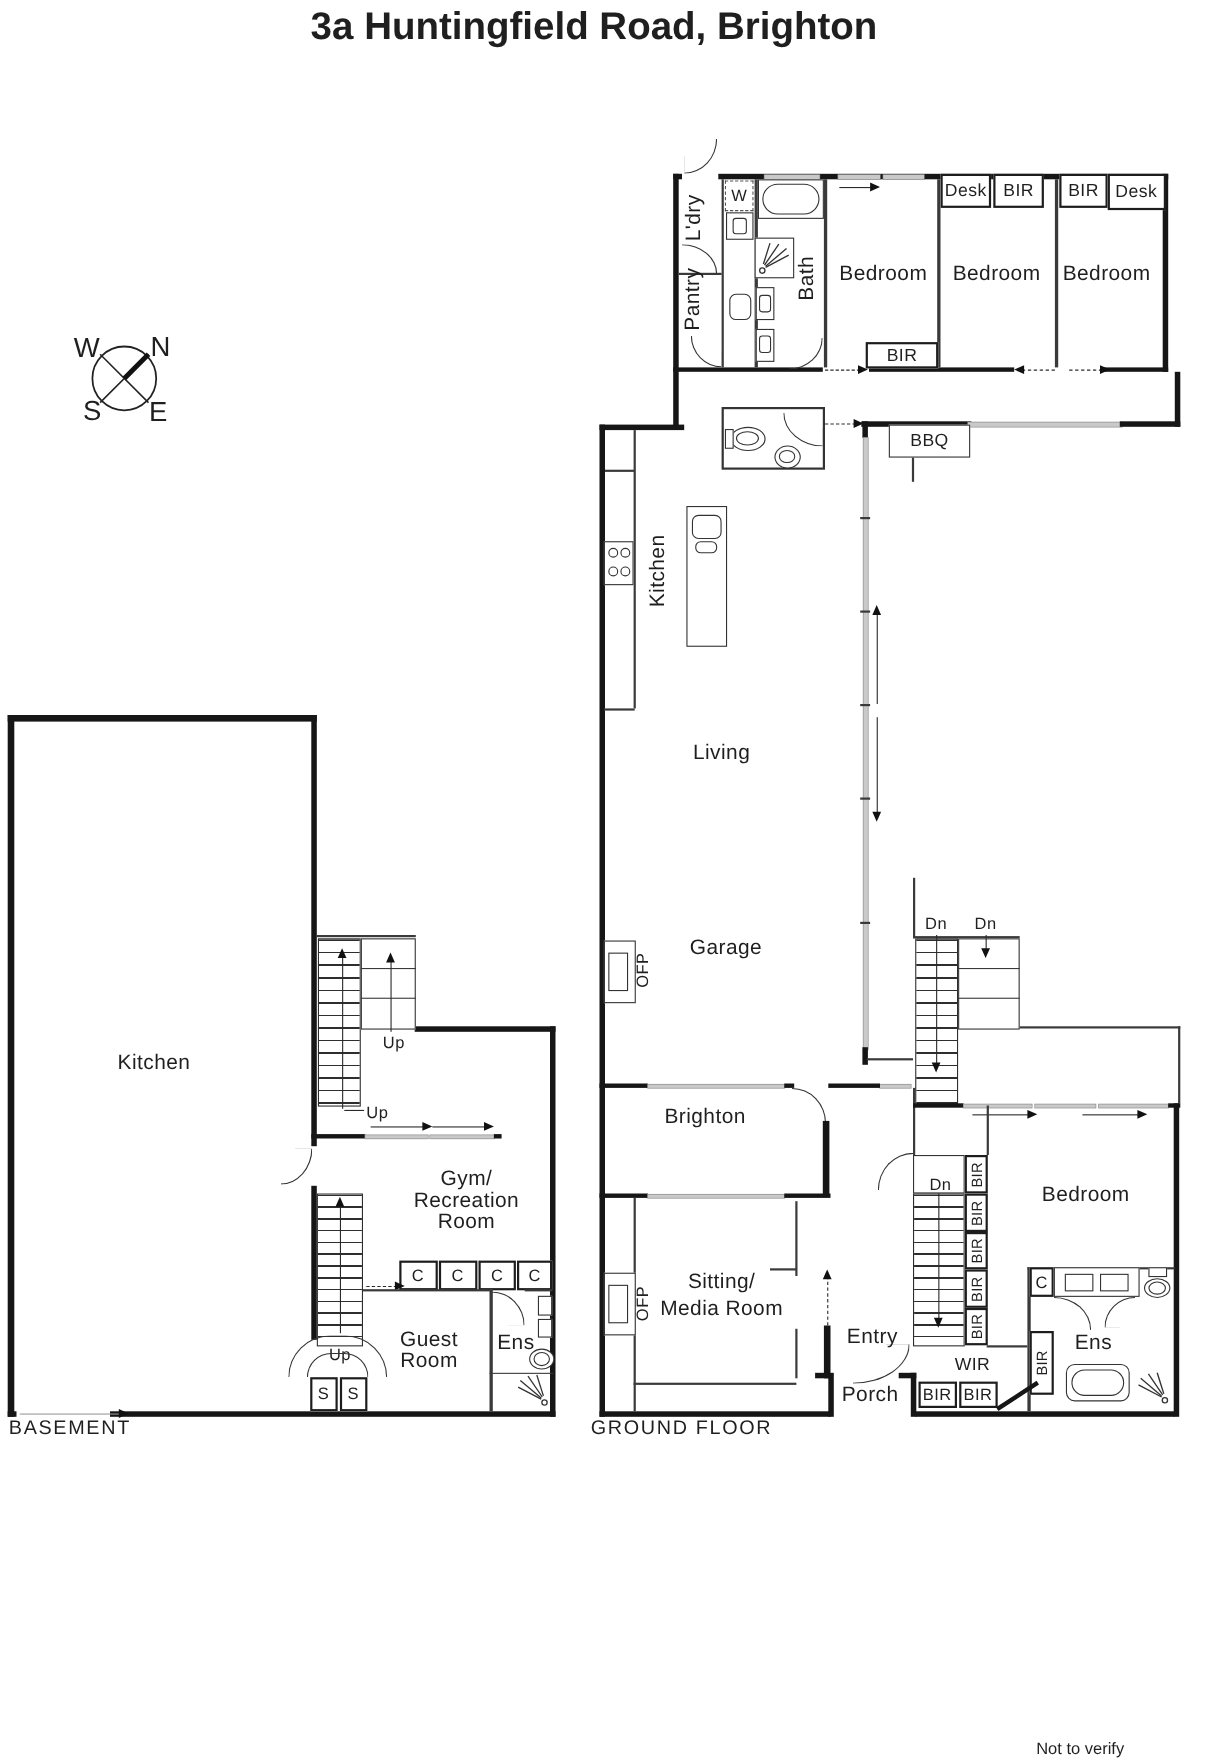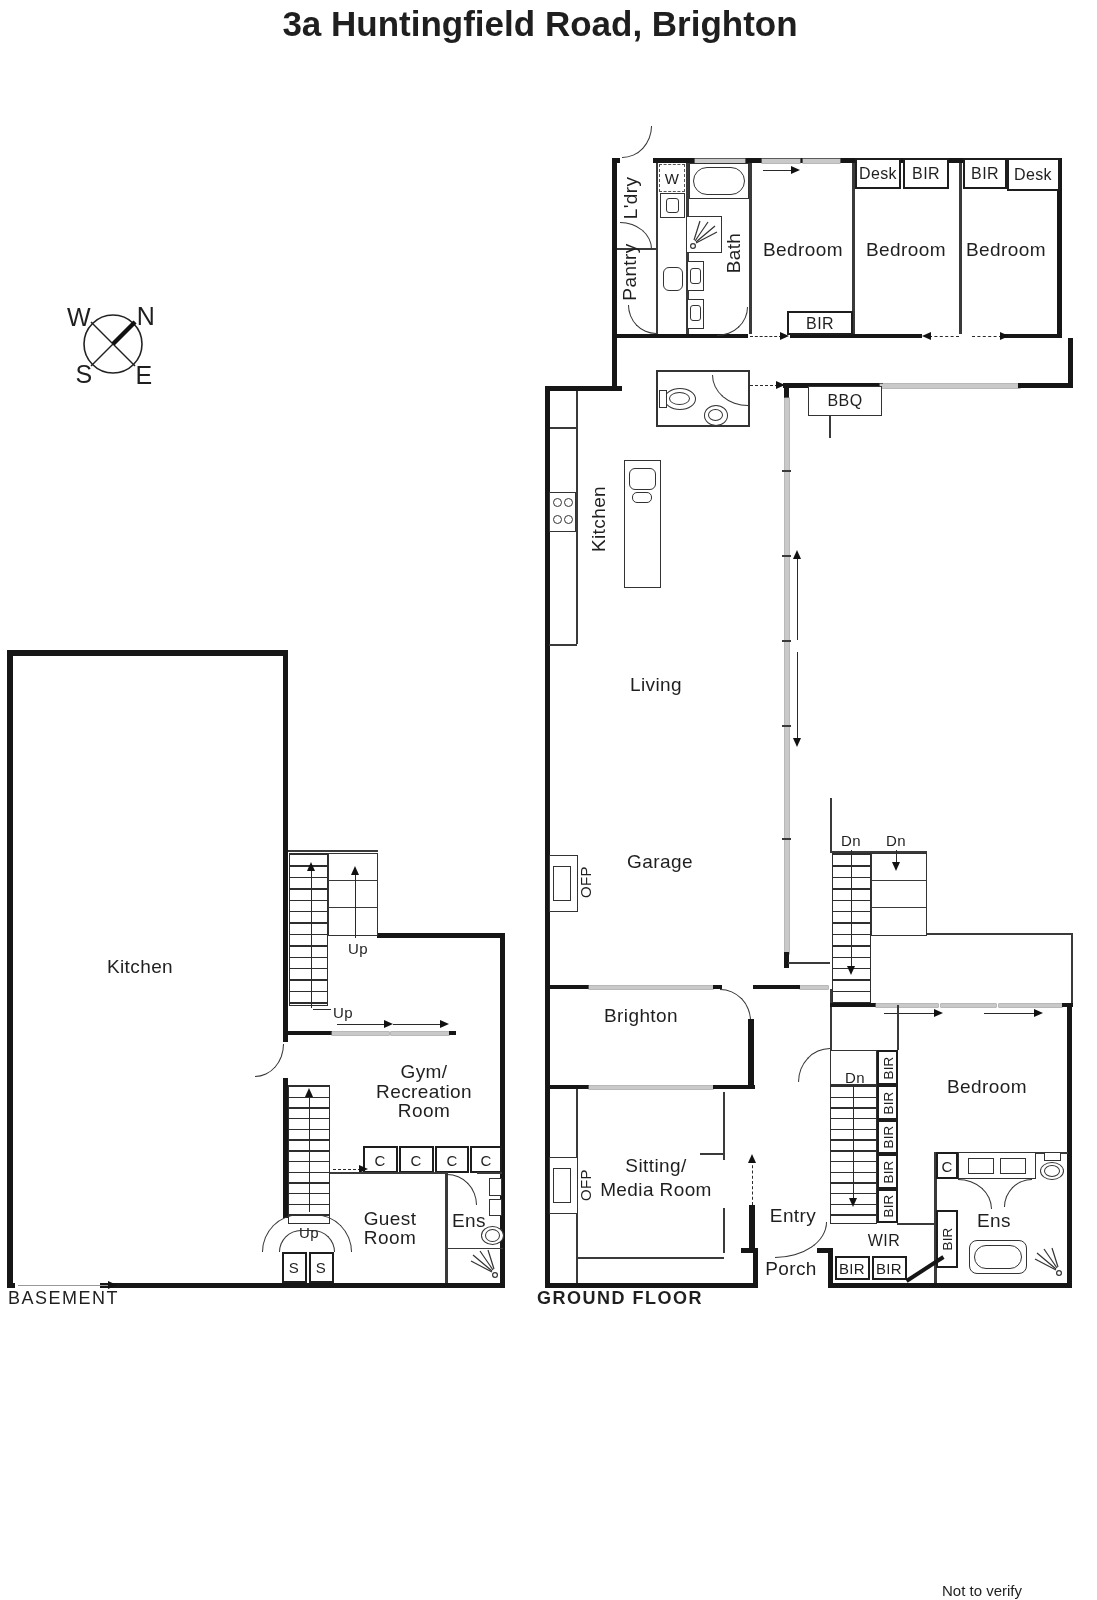--- a/index.html
+++ b/index.html
@@ -374,17 +374,17 @@
     <g transform="translate(32,0) scale(-1,1)">
       <circle cx="5" cy="27" r="2.4" fill="none" stroke="#333" stroke-width="1.2"></circle>
       <line x1="8" y1="24" x2="29" y2="13" stroke="#333" stroke-width="1.2"></line>
       <line x1="8" y1="23" x2="27" y2="7" stroke="#333" stroke-width="1.2"></line>
       <line x1="7" y1="22" x2="20" y2="3" stroke="#333" stroke-width="1.2"></line>
       <line x1="6" y1="21" x2="12" y2="2" stroke="#333" stroke-width="1.2"></line>
     </g>
   </svg>
 
   <div class="lbl lblL f18" style="left:8px;top:1298px;">BASEMENT</div>
-  <div class="lbl lblL f18" style="left:537px;top:1298px;font-weight:bold;">GROUND FLOOR</div>
+  <div class="lbl lblL f18" style="left:537px;top:1298px;">GROUND FLOOR</div>
 
   <div class="lbl lblR f15" style="left:1022px;top:1590px;letter-spacing:0;">Not to verify</div>
 
 </div>
 
 </body></html>

